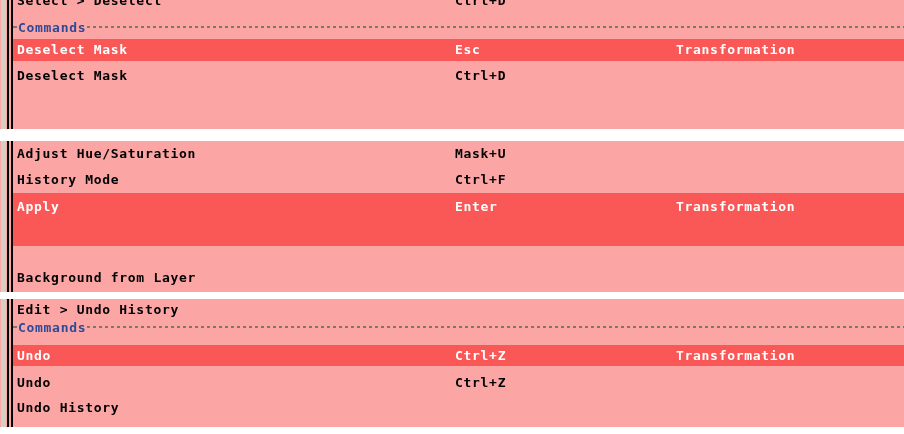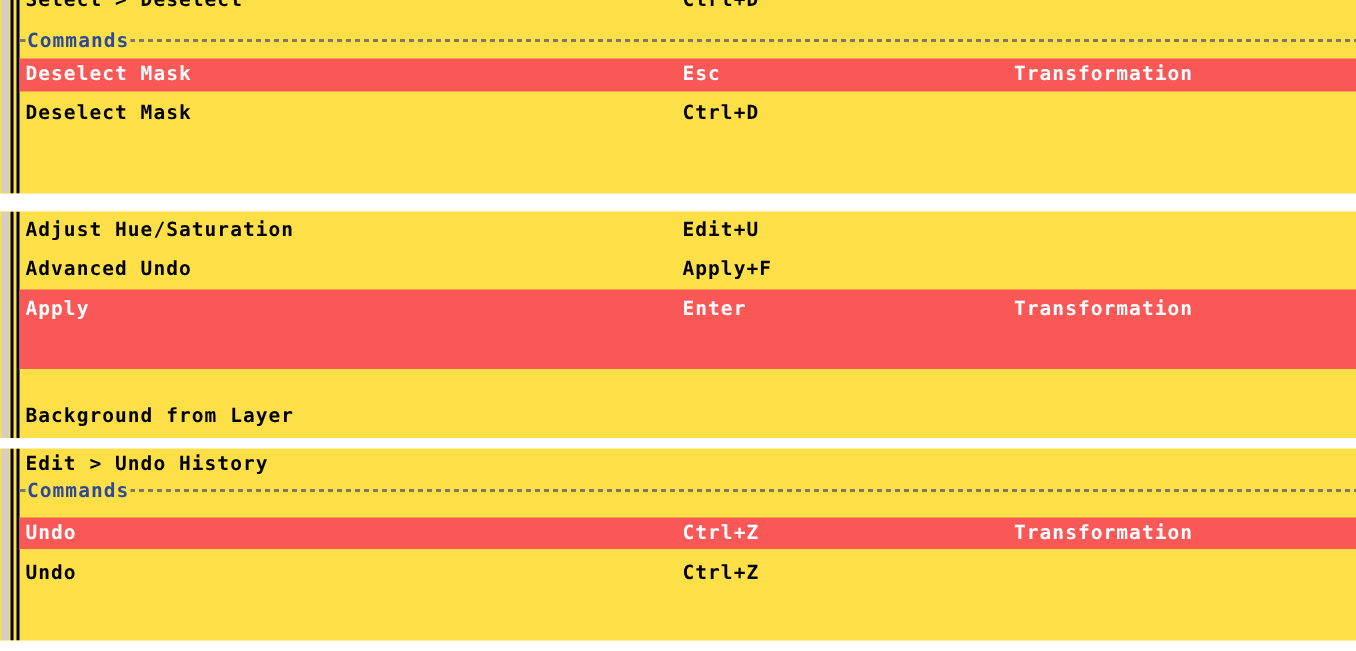--- a/index.html
+++ b/index.html
@@ -3,21 +3,21 @@
 <meta charset="utf-8">
 <style>
   html,body{margin:0;padding:0;}
   body{
     width:904px;height:434px;position:relative;overflow:hidden;
     background:#ffffff;
     font-family:"DejaVu Sans Mono","Liberation Mono",monospace;
     font-size:13px;font-weight:bold;letter-spacing:0.7px;
     color:var(--text,#000000);
   }
-  .fragment{position:absolute;left:0;right:0;overflow:hidden;background:#fde047;}
+  .fragment{position:absolute;left:0;right:0;overflow:hidden;background:#fca5a5;}
   #fragment-1{top:0;height:129px;}
   #fragment-2{top:141px;height:151px;}
   #fragment-3{top:299px;height:128px;}
 
   .frame-strip{position:absolute;left:1px;top:0;bottom:0;width:5px;background:var(--frame_strip,#D4CEC4);}
   .frame-line-outer{position:absolute;left:7px;top:0;bottom:0;width:2px;background:var(--frame_line,#000000);}
   .frame-line-inner{position:absolute;left:11px;top:0;bottom:0;width:2px;background:var(--frame_line,#000000);}
 
   .row{position:absolute;left:13px;right:0;}
   .row .col-name{position:absolute;left:4px;top:0;white-space:nowrap;}
@@ -86,26 +86,26 @@
   </div>
 </div>
 
 <div class="fragment" id="fragment-2">
   <div class="frame-strip"></div>
   <div class="frame-line-outer"></div>
   <div class="frame-line-inner"></div>
 
   <div class="row h22" id="f2-row-0">
     <span class="col-name">Adjust Hue/Saturation</span>
-    <span class="col-shortcut">Edit+U</span>
+    <span class="col-shortcut">Mask+U</span>
   </div>
 
   <div class="row h22" id="f2-row-1">
-    <span class="col-name">Advanced Undo</span>
-    <span class="col-shortcut">Apply+F</span>
+    <span class="col-name">History Mode</span>
+    <span class="col-shortcut">Ctrl+F</span>
   </div>
 
   <div class="row highlighted" id="f2-row-apply">
     <span class="col-name">Apply</span>
     <span class="col-shortcut">
       <div>Enter</div>
     </span>
     <span class="col-context">Transformation</span>
   </div>
 
@@ -134,13 +134,16 @@
     <span class="col-name">Undo</span>
     <span class="col-shortcut">Ctrl+Z</span>
     <span class="col-context">Transformation</span>
   </div>
 
   <div class="row h22" id="f3-row-3">
     <span class="col-name">Undo</span>
     <span class="col-shortcut">Ctrl+Z</span>
   </div>
 
+  <div class="row h22" id="f3-row-4">
+    <span class="col-name">Undo History</span>
+  </div>
 </div>
 
 </body></html>

